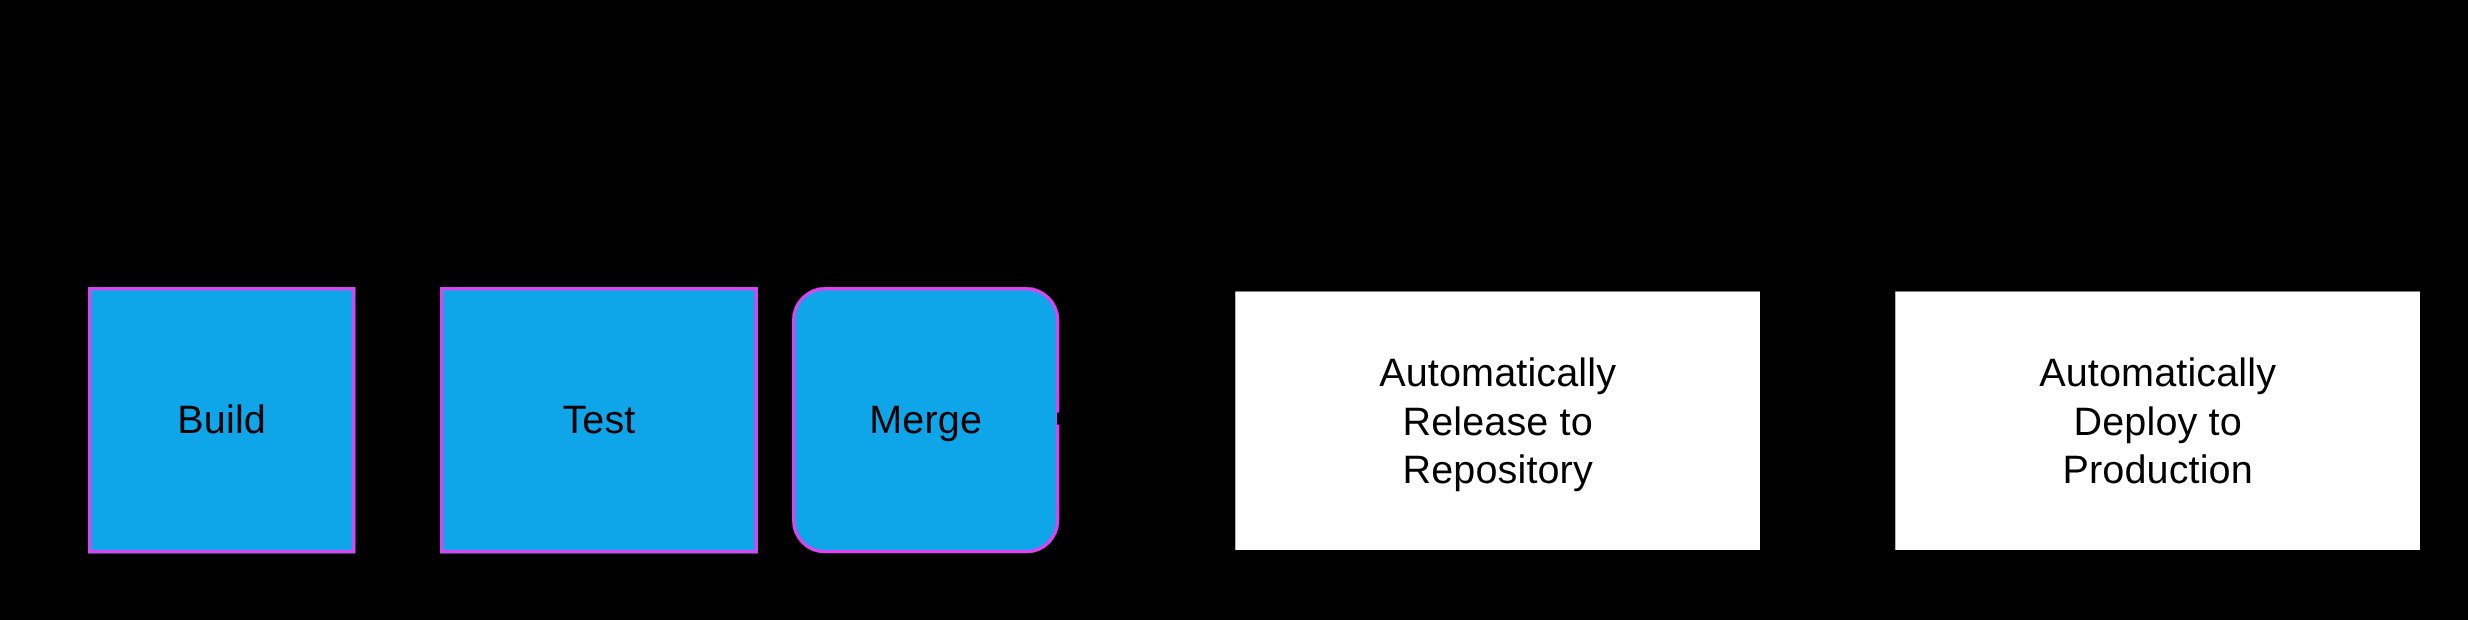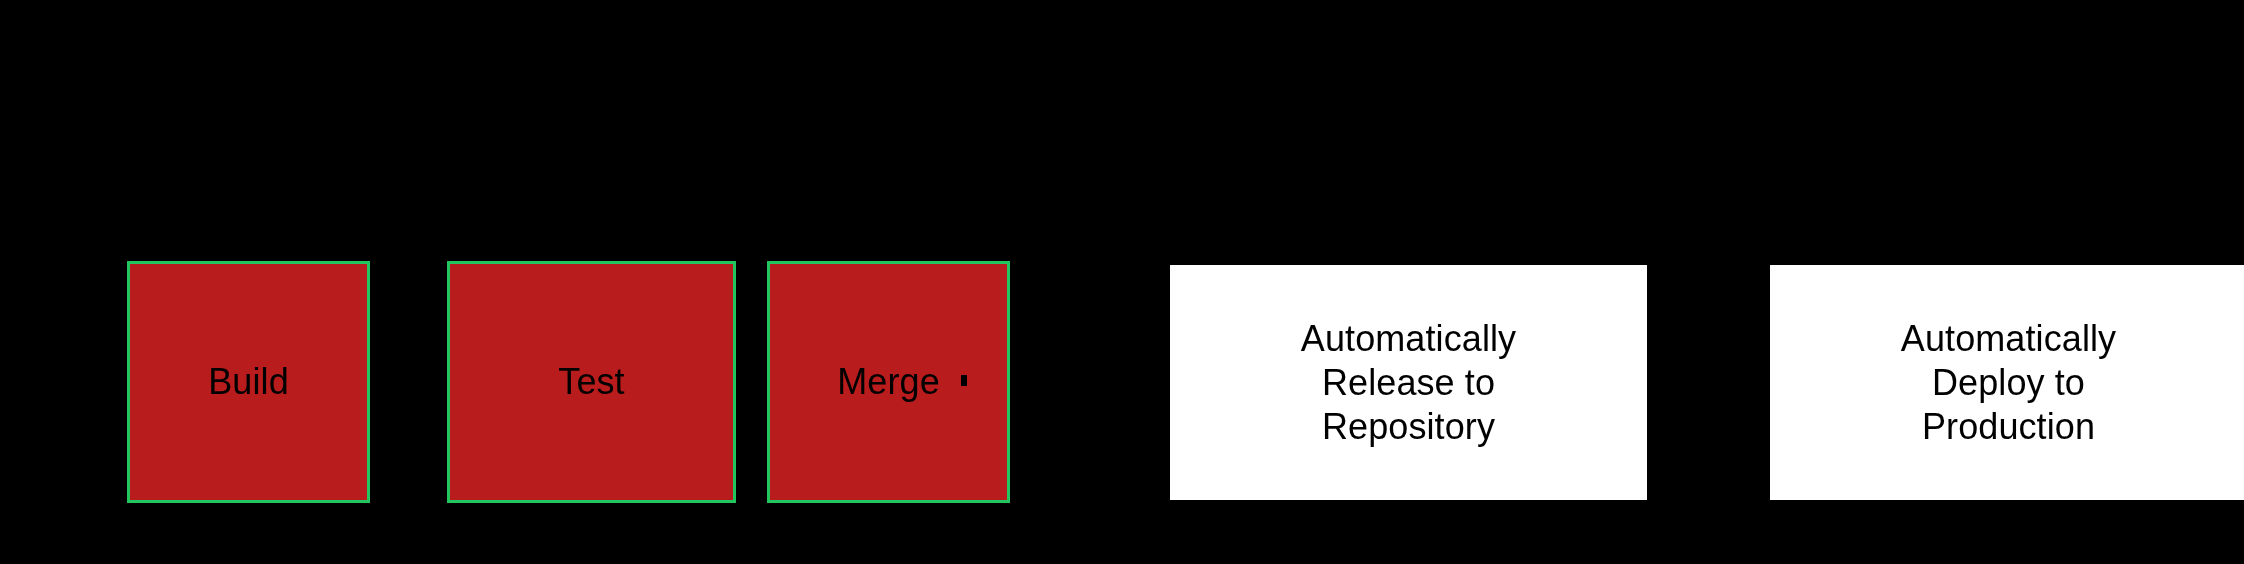--- a/index.html
+++ b/index.html
@@ -18,42 +18,41 @@
     background: #000000;
     overflow: hidden;
   }
   .node {
     position: absolute;
     box-sizing: border-box;
     display: flex;
     align-items: center;
     justify-content: center;
     text-align: center;
-    margin-left: 47px;
   }
   .node .node-label {
     display: block;
     width: 100%;
     color: #000000;
     font-size: 36px;
     line-height: 44px;
     letter-spacing: 0.1px;
     white-space: pre-line;
     padding: 0 10px;
     box-sizing: border-box;
   }
   
   .stage-box {
-    background: #b91c1c;
-    border: 3px solid #22c55e;
+    background: #0ea5e9;
+    border: 3px solid #d946ef;
     align-items: center;
   }
   #node-build  { left: 80px;  top: 261px; width: 243px; height: 242px; }
   #node-test   { left: 400px; top: 261px; width: 289px; height: 242px; }
-  #node-merge  { left: 720px; top: 261px; width: 243px; height: 242px; }
+  #node-merge  { left: 720px; top: 261px; width: 243px; height: 242px; border-radius: 30px; }
   
   .auto-box {
     background: #ffffff;
     border: none;
   }
   #node-release { left: 1123px; top: 265px; width: 477px; height: 235px; }
   #node-deploy  { left: 1723px; top: 265px; width: 477px; height: 235px; }
   
   .clipped-fragment {
     position: absolute;

